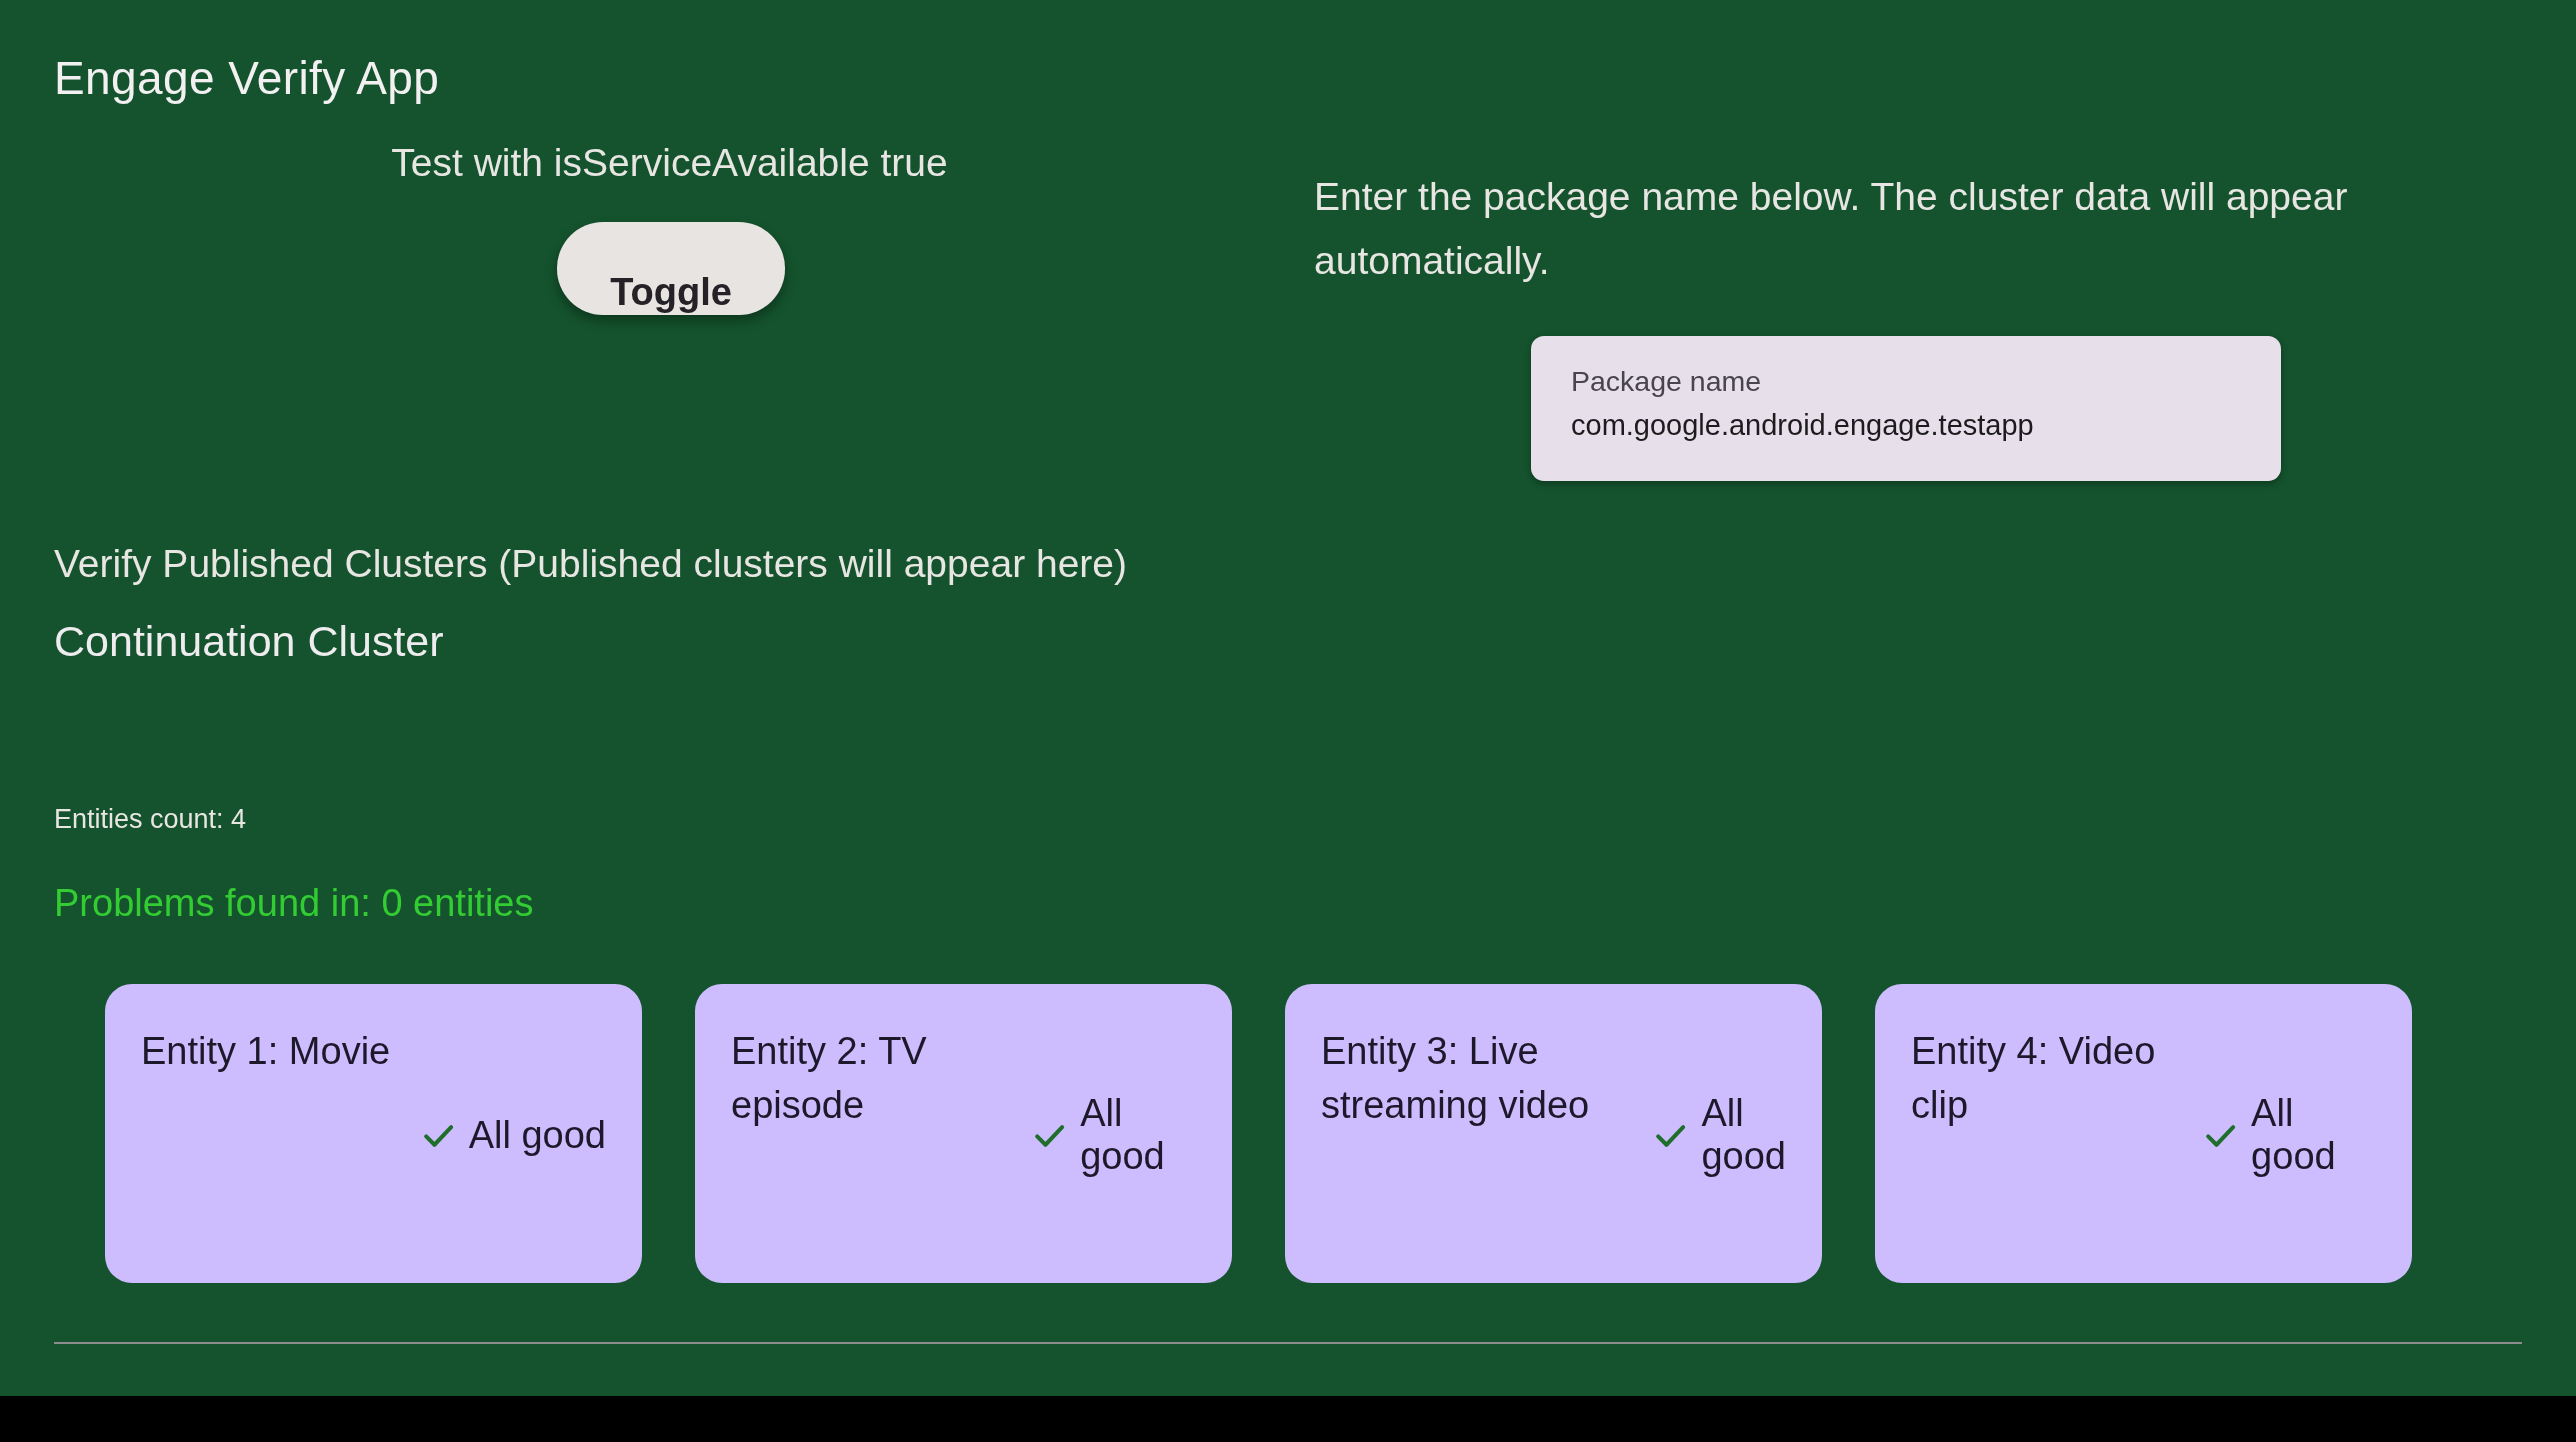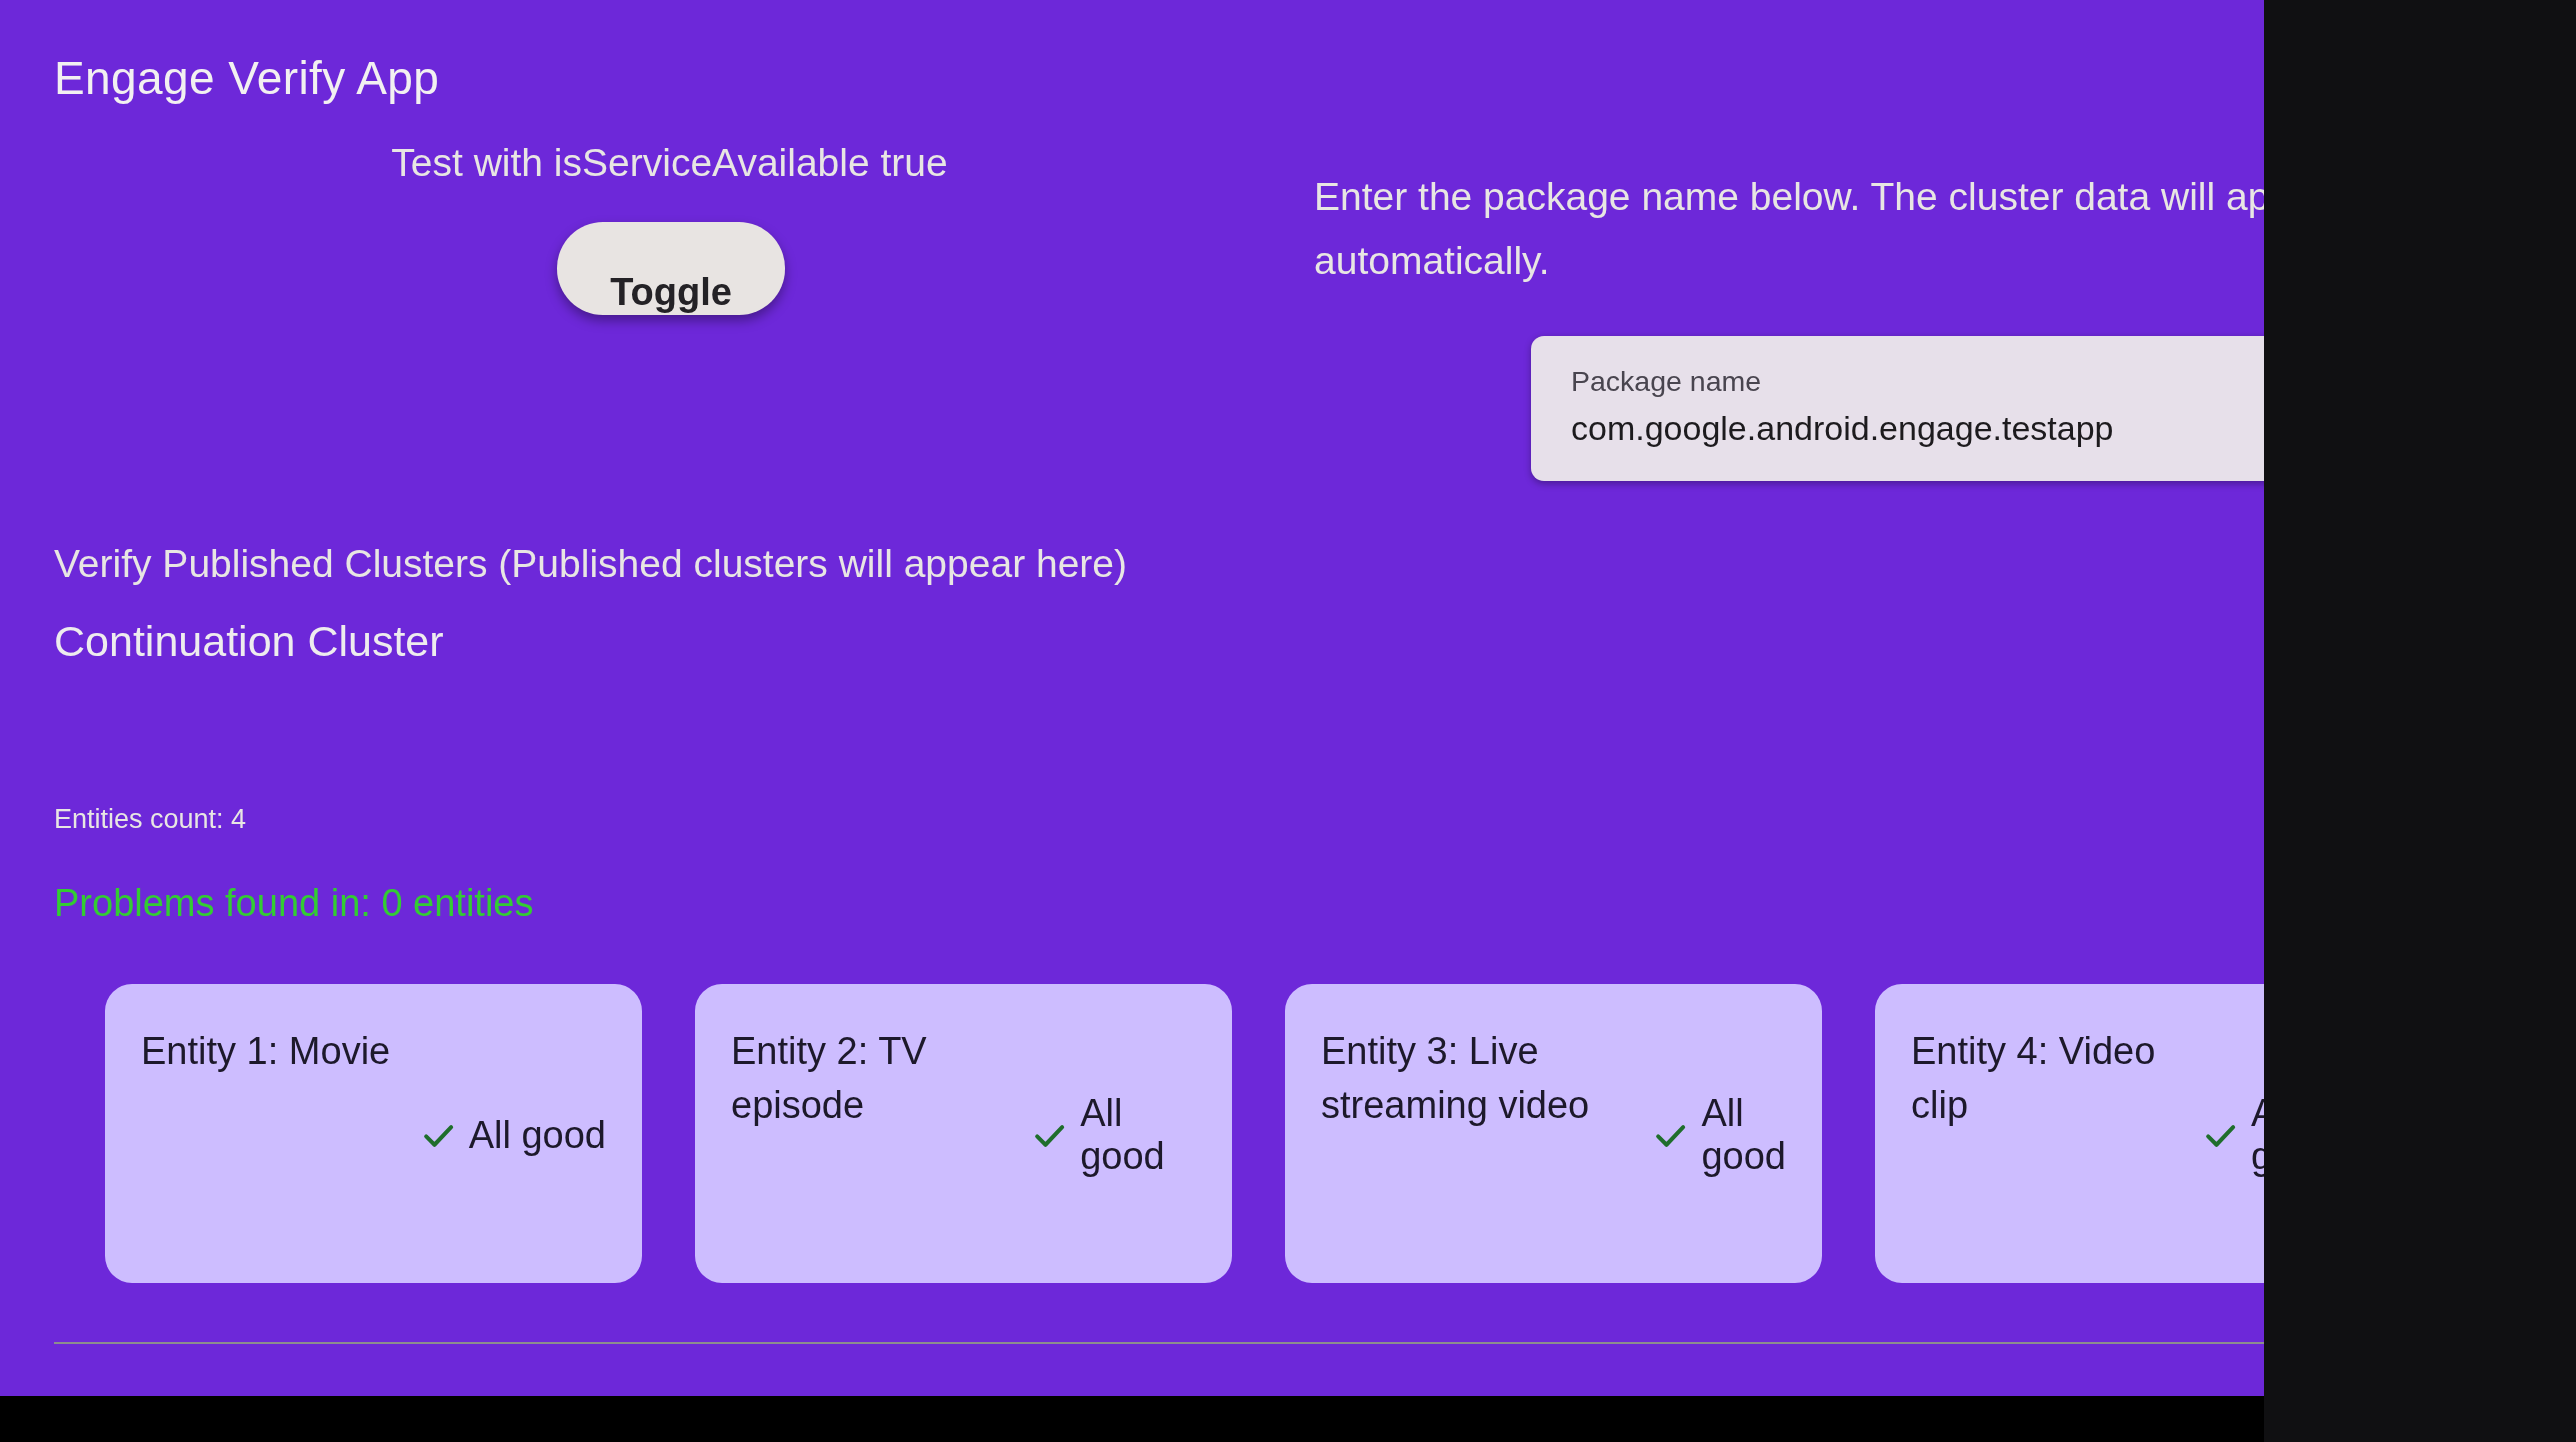--- a/index.html
+++ b/index.html
@@ -3,23 +3,23 @@
 <meta charset="utf-8">
 <style>
   html, body {
     margin: 0;
     padding: 0;
     background: #101012;
     font-family: "Liberation Sans", sans-serif;
   }
   .screen {
     position: relative;
-    width: 2264px;
+    width: 2576px;
     height: 1443px;
-    background: #6d28d9;
+    background: #14532d;
     overflow: hidden;
     color: #e8e6e3;
   }
   .abs { position: absolute; }
 
   .app-title {
     left: 54px;
     top: 51px;
     font-size: 46px;
     color: #f2f0f1;
@@ -80,21 +80,21 @@
     color: #49454f;
     margin-bottom: 11.4px;
   }
   .package-field input {
     display: block;
     width: 100%;
     border: none;
     background: transparent;
     outline: none;
     font-family: "Liberation Sans", sans-serif;
-    font-size: 34px;
+    font-size: 29px;
     color: #1d1b1e;
     padding: 0;
   }
 
   .verify-title {
     left: 54px;
     top: 542px;
     font-size: 39px;
     color: #e8e6e3;
   }

